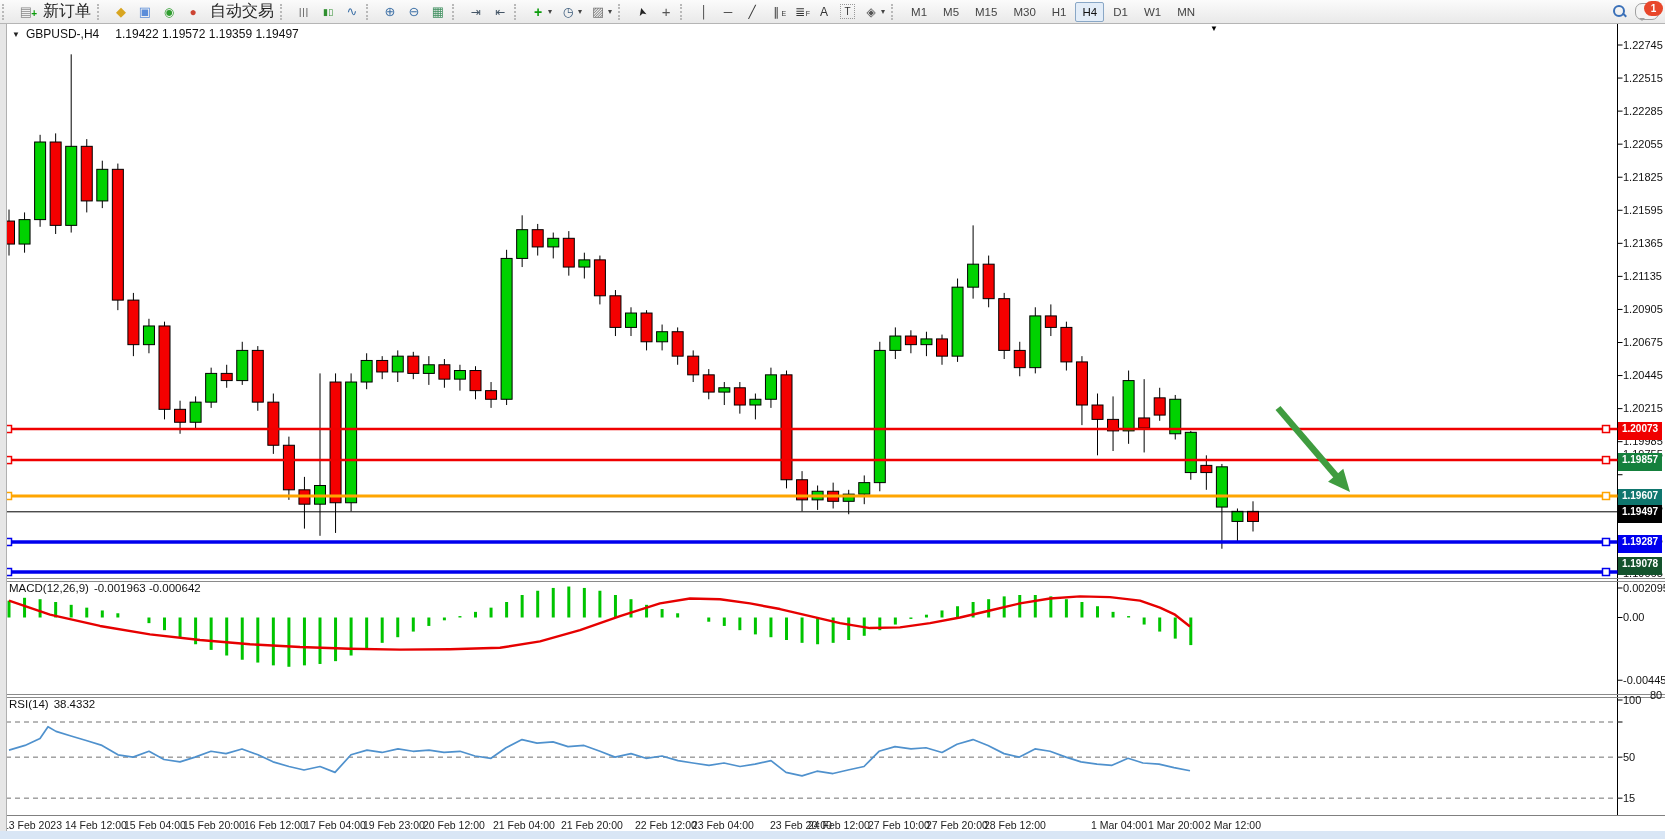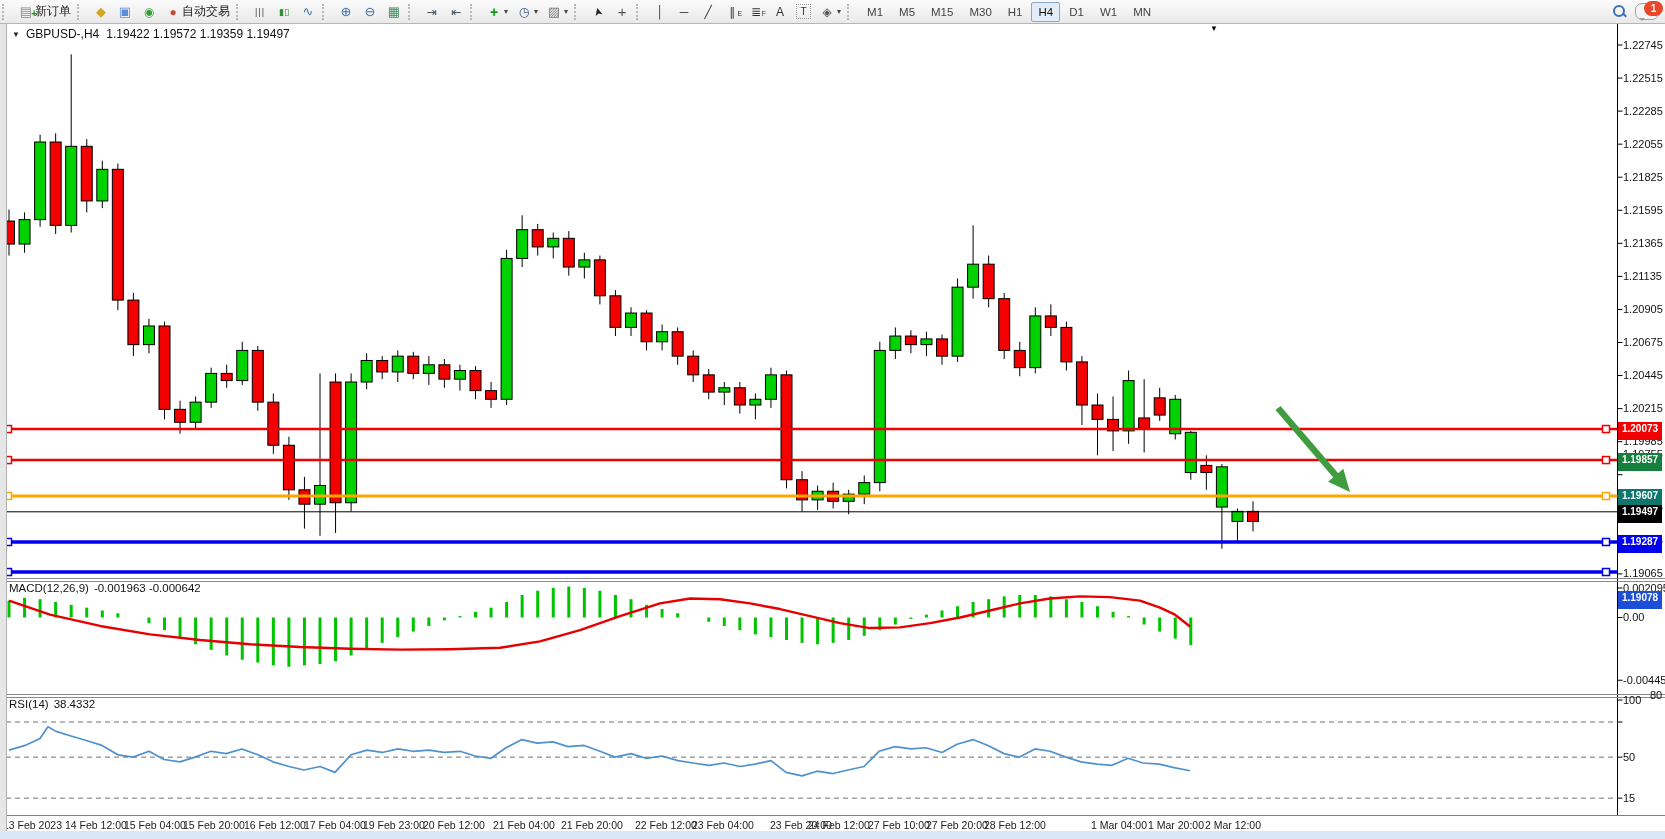--- a/index.html
+++ b/index.html
@@ -7,21 +7,21 @@
   #page{position:relative;width:1665px;height:839px;}
   
   #toolbar{position:absolute;left:0;top:0;width:1665px;height:23px;
     background:linear-gradient(#fbfbfb,#e9e9e9);border-bottom:1px solid #b5b5b5;
     display:flex;align-items:center;z-index:6;font-size:12px;color:#333;}
   #tb-left{display:flex;align-items:center;height:23px;flex:1;min-width:0;}
   #tb-right{display:flex;align-items:center;height:23px;padding-right:6px;gap:8px;}
   .grip{width:8px;height:16px;margin:0 2px;border-left:2px dotted #b9b9b9;}
   .tbtn{display:inline-flex;align-items:center;height:20px;padding:0 3px;margin:0 1px;
     border-radius:2px;white-space:nowrap;cursor:default;}
-  .tbtn .tlabel{margin-left:1px;font-size:12px;color:#222;}
+  .tbtn .tlabel{margin-left:9px;font-size:16px;color:#222;}
   .ic{position:relative;display:inline-flex;align-items:center;justify-content:center;
     width:16px;height:16px;font-size:13px;line-height:16px;}
   .caret{font-size:8px;color:#444;margin-left:2px;}
   .tfbtn{display:inline-flex;align-items:center;justify-content:center;height:18px;
     padding:0 6px;margin:0 1px;font-size:11.5px;color:#444;border:1px solid transparent;border-radius:2px;}
   .tfbtn.active{background:#e3edf8;border-color:#89a7c6;color:#111;}
   
   [data-name="new-order-icon"]::before{content:"▤";color:#8a8a8a;}
   [data-name="new-order-icon"]::after{content:"+";position:absolute;right:-3px;bottom:-2px;
     color:#0a9c0a;font-weight:bold;font-size:10px;}
@@ -65,21 +65,21 @@
     border:3px solid transparent;border-top-color:#a0a0a0;}
   #badge{position:absolute;right:2px;top:1px;min-width:15px;height:15px;border-radius:8px;
     background:#e8472b;color:#fff;font-size:10px;font-weight:bold;display:flex;
     align-items:center;justify-content:center;z-index:7;padding:0 2px;}
   
   #left-strip{position:absolute;left:0;top:23px;width:6px;height:816px;background:#e6e6e6;
     border-right:1px solid #b0b0b0;z-index:5;}
   #title-row{position:absolute;left:12px;top:27px;z-index:4;display:flex;align-items:center;
     font-size:12px;color:#111;}
   [data-name="title-collapse-icon"]{font-size:8px;color:#222;margin-right:6px;}
-  #title-row .sym{margin-right:7px;}
+  #title-row .sym{margin-right:16px;}
   #series-marker{position:absolute;left:1210px;top:24px;font-size:8px;color:#000;z-index:4;}
   #chart-hit{position:absolute;left:6px;top:24px;width:1611px;height:791px;z-index:1;}
   #price-axis-hit{position:absolute;left:1617px;top:24px;width:48px;height:791px;z-index:1;}
   #time-axis-hit{position:absolute;left:6px;top:816px;width:1659px;height:15px;z-index:1;}
   #bottom-strip{position:absolute;left:0;top:831px;width:1665px;height:8px;background:#d9e6f5;z-index:5;}
   svg#draw{position:absolute;left:0;top:0;z-index:2;pointer-events:none;}
   .ticklbl{position:absolute;left:1623px;font-size:11px;color:#111;z-index:3;white-space:nowrap;}
   .tag{position:absolute;left:1618px;width:44px;height:18px;z-index:4;color:#fff;
     font-size:10px;font-weight:bold;text-align:center;line-height:14px;}
   .datelbl{position:absolute;top:819px;font-size:10.5px;color:#222;z-index:3;white-space:nowrap;}
@@ -532,21 +532,21 @@
       <div class="ticklbl" style="top:435.1671999999978px;" data-name="price-tick-label">1.19985</div>
       <div class="ticklbl" style="top:448px;text-align:right;" data-name="price-tick-label">1.19755</div>
       <div class="ticklbl" style="top:501.2784000000001px;" data-name="price-tick-label">1.19525</div>
       <div class="ticklbl" style="top:534.3339999999996px;" data-name="price-tick-label">1.19295</div>
       <div class="ticklbl" style="top:567.3895999999992px;" data-name="price-tick-label">1.19065</div>
       <div class="tag" style="top:422.01983999999794px;background:#f00000;" data-name="resistance-line-1-tag">1.20073</div>
       <div class="tag" style="top:453.0633600000002px;background:#15803d;" data-name="resistance-line-2-tag">1.19857</div>
       <div class="tag" style="top:488.9933599999995px;background:#0f766e;" data-name="support-line-orange-tag">1.19607</div>
       <div class="tag" style="top:504.80255999999775px;background:#000000;" data-name="current-price-line-tag">1.19497</div>
       <div class="tag" style="top:534.9837599999976px;background:#0000ee;" data-name="support-line-blue-1-tag">1.19287</div>
-      <div class="tag" style="top:591px;background:#1d4ed8;" data-name="support-line-blue-2-tag">1.19078</div>
+      <div class="tag" style="top:557px;background:#14532d;" data-name="support-line-blue-2-tag">1.19078</div>
       <div class="ticklbl" style="top:581.5024px;" data-name="macd-axis-label">0.002095</div>
       <div class="ticklbl" style="top:611px;" data-name="macd-axis-label">0.00</div>
       <div class="ticklbl" style="top:673.7264px;" data-name="macd-axis-label">-0.004455</div>
       <div class="ticklbl" style="top:693.5px;" data-name="rsi-axis-label">100</div>
       <div class="ticklbl" style="top:689px;padding-left:27px;" data-name="rsi-axis-label">80</div>
       <div class="ticklbl" style="top:750.642px;" data-name="rsi-axis-label">50</div>
       <div class="ticklbl" style="top:791.641px;" data-name="rsi-axis-label">15</div>
       <div class="datelbl" style="left:3px;" data-name="date-label">13 Feb 2023</div>
       <div class="datelbl" style="left:65px;" data-name="date-label">14 Feb 12:00</div>
       <div class="datelbl" style="left:124px;" data-name="date-label">15 Feb 04:00</div>

